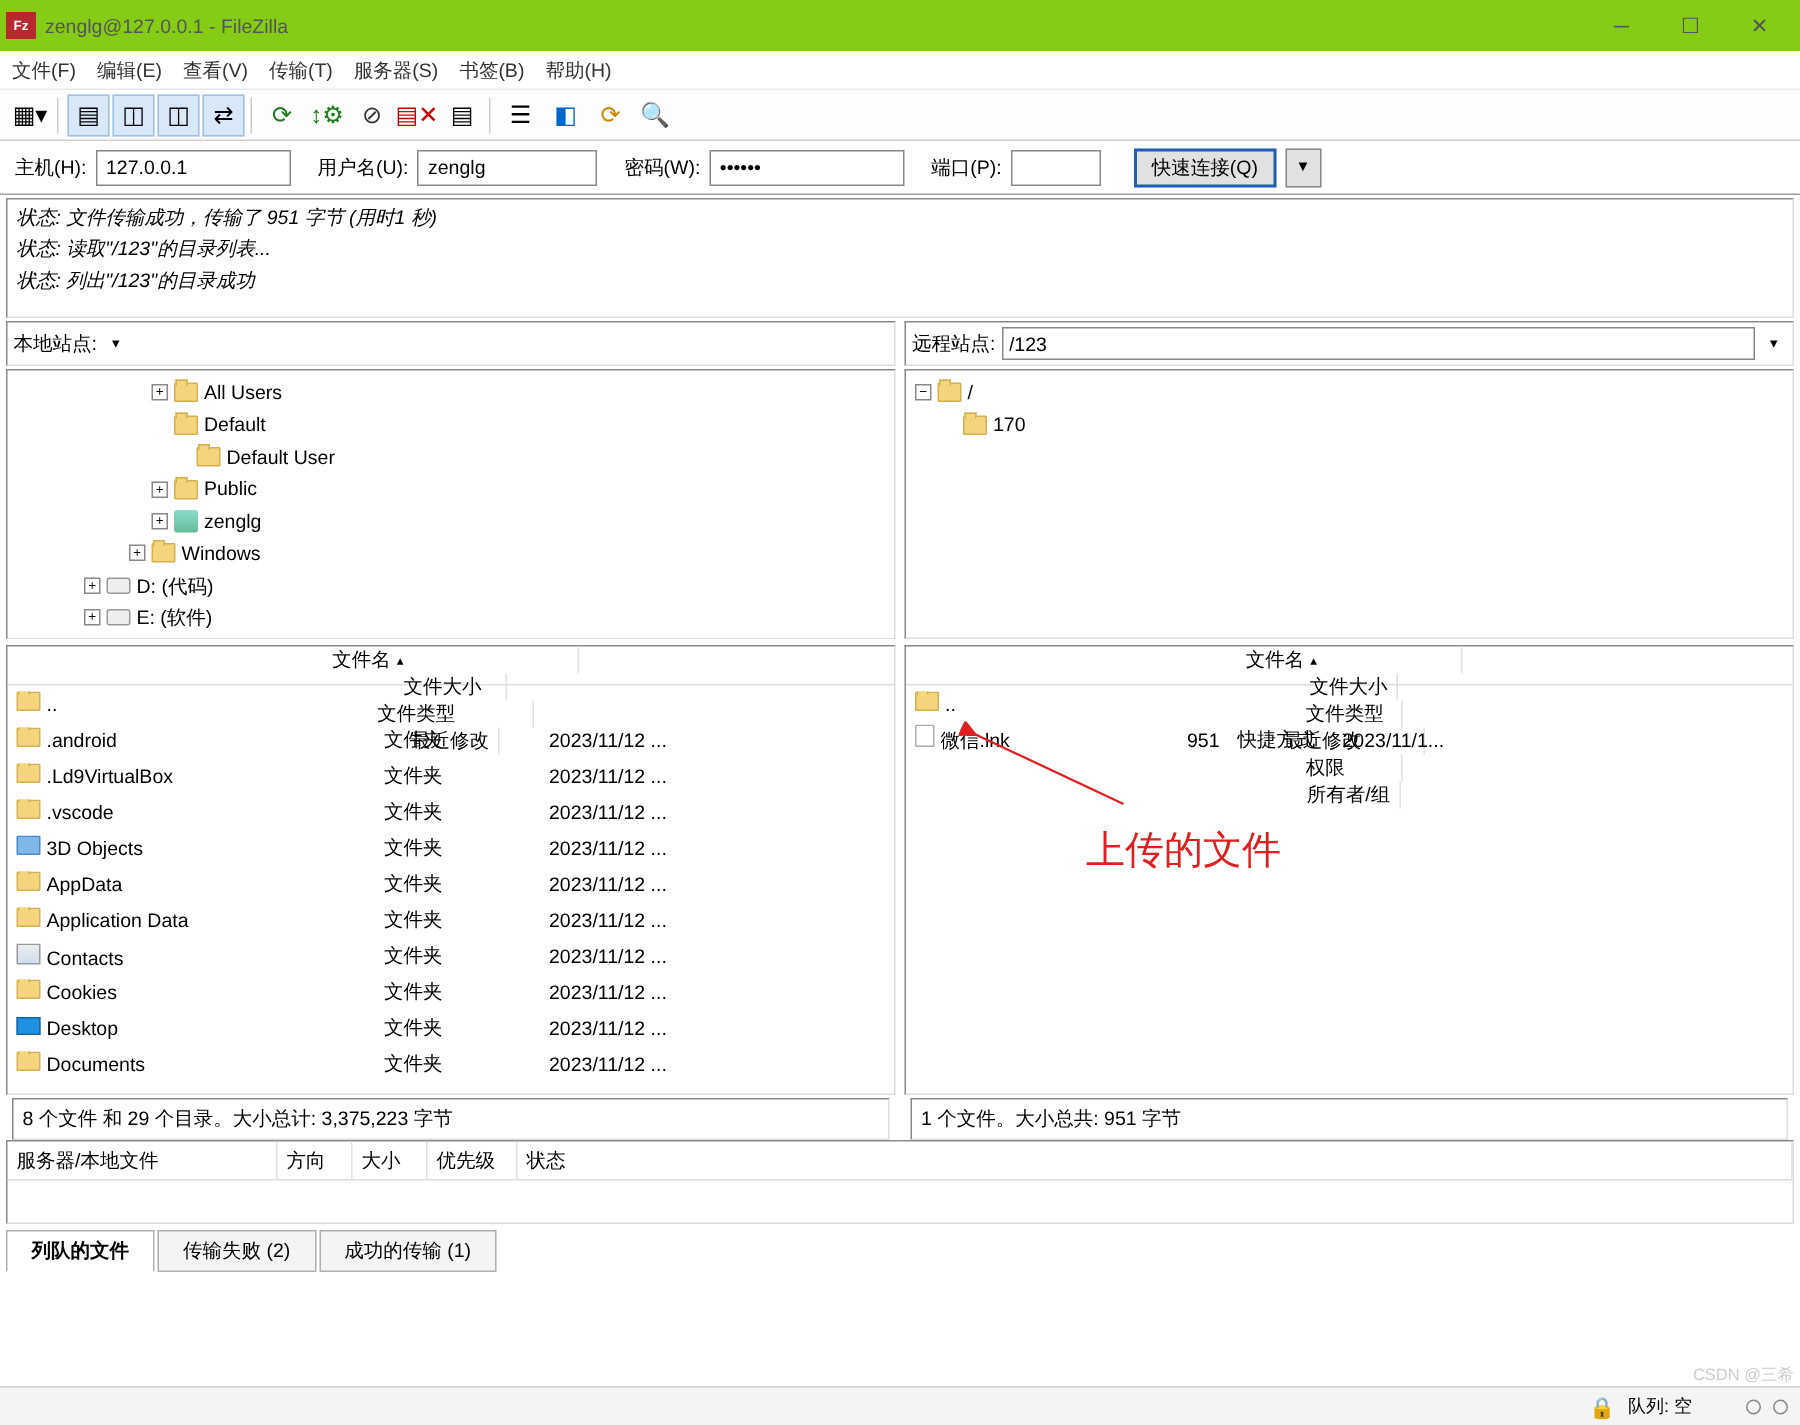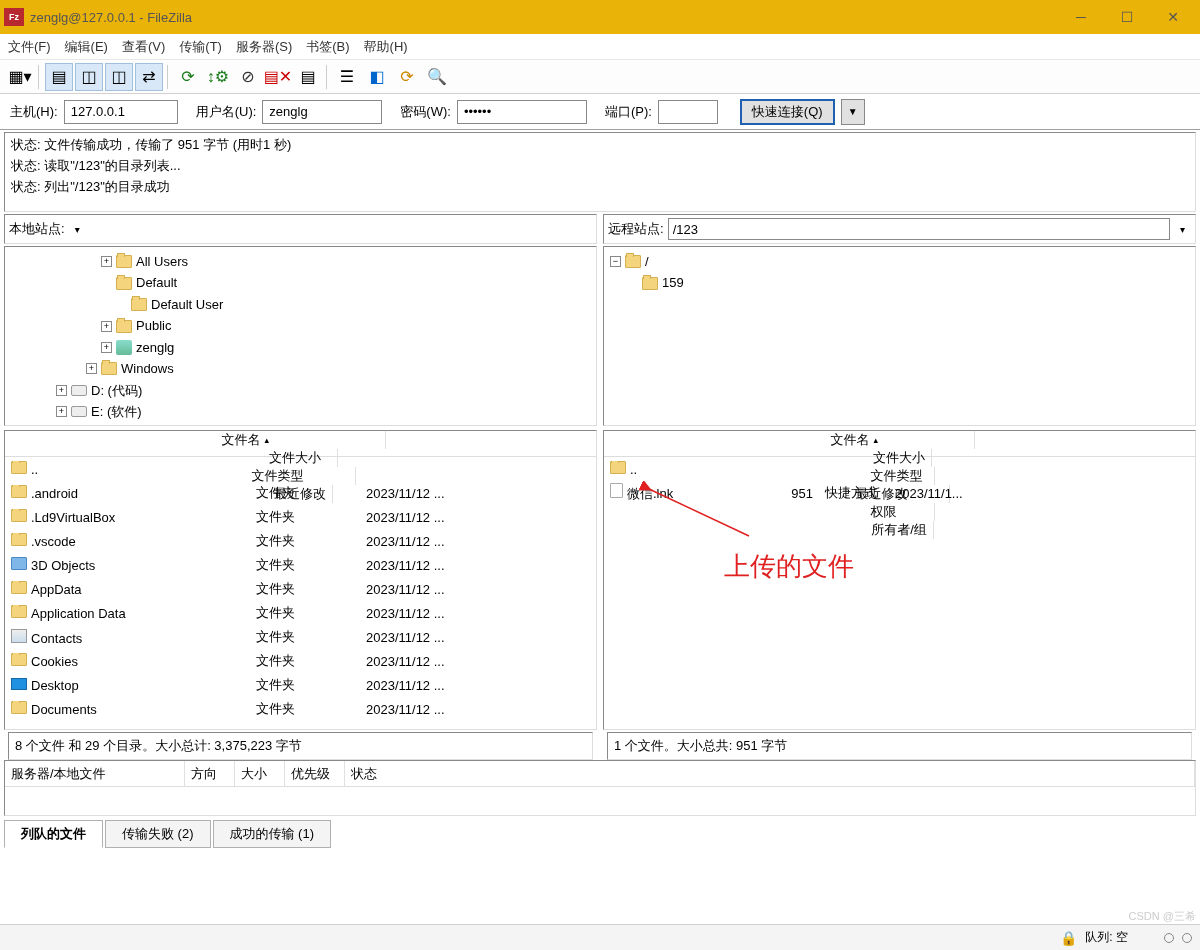--- a/index.html
+++ b/index.html
@@ -1,37 +1,37 @@
 <!DOCTYPE html>
 <html><head>
 <meta charset="utf-8">
 <style>
   * { box-sizing: border-box; }
   body {
     margin: 0; padding: 0; font-family: "Microsoft YaHei", "Segoe UI", Tahoma, sans-serif;
     font-size: 13px; background: #fff; color: #000;
     width: 1200px; height: 950px; overflow: hidden; position: relative;
   }
-  .titlebar { height: 30px; background: #eab308; display: flex; align-items: center; padding: 17px 4px; }
+  .titlebar { height: 30px; background: #84cc16; display: flex; align-items: center; padding: 17px 4px; }
   .app-icon { width: 20px; height: 18px; background: #b8292f; margin-right: 6px; display:flex; align-items:center; justify-content:center; color:#fff; font-size:9px; font-weight:bold; }
   .title-text { flex: 1; font-size: 13px; color: #555; }
   .win-btns { display: flex; }
   .win-btn { width: 46px; height: 28px; display: flex; align-items: center; justify-content: center; color: #555; font-size: 14px; }
   .menubar { height: 26px; display: flex; align-items: center; padding: 0 8px; gap: 14px; color: #333; font-size: 13px; border-bottom: 1px solid #e8e8e8; }
   .menubar span { cursor: default; }
   .toolbar { height: 34px; display: flex; align-items: center; padding: 2px 6px; gap: 2px; background: #fdfdfd; border-bottom: 1px solid #d0d0d0; }
   .tb-btn { width: 28px; height: 28px; display: flex; align-items: center; justify-content: center; border: 1px solid transparent; font-size: 16px; }
   .tb-btn.active { background: #d8e8f8; border: 1px solid #a0c0e0; }
   .tb-sep { width: 3px; height: 24px; border-left: 1px solid #ccc; margin: 0 2px; }
   .quickconnect { height: 36px; display: flex; align-items: center; padding: 4px 10px; gap: 6px; border-bottom: 1px solid #a0a0a0; background:#fff;}
   .qc-label { font-size: 13px; }
   .qc-input { height: 24px; border: 1px solid #888; padding: 0 6px; font-size: 13px; background:#fff;}
   .qc-btn { height: 26px; padding: 0 10px; background: #e1e1e1; border: 2px solid #2060b0; font-size: 13px; cursor:pointer; }
   .qc-dd { width: 24px; height: 26px; background: #e1e1e1; border: 1px solid #888; display:flex; align-items:center; justify-content:center; font-size:10px; }
-  .log-panel { height: 80px; border: 1px inset #ddd; margin: 2px 4px; padding: 2px 6px; overflow-y: scroll; background:#fff; font-size:13px; line-height:1.6;}
+  .log-panel { height: 80px; border: 1px inset #ddd; margin: 2px 4px; padding: 2px 6px; overflow-y: scroll; background:#fff; font-size:13px; line-height:1.6;font-style:italic;}
   .log-line { white-space: nowrap; }
   .sites-row { display: flex; height: 30px; margin: 2px 4px; gap: 6px; }
   .site-box { flex:1; display:flex; align-items:center; border: 1px inset #ddd; background:#fff; padding:0 4px; gap:4px;}
   .site-label { font-size: 13px; white-space:nowrap; }
   .site-path { flex:1; height:22px; border: 1px solid #888; padding: 0 4px; font-size:13px; background:#fff; }
   .site-dd  { font-size:10px; padding:0 6px; }
   .trees-row { display:flex; height: 180px; margin:0 4px; gap:6px; }
   .tree-panel { flex:1; border:1px inset #ddd; background:#fff; overflow:auto; padding:4px 6px; font-size:13px; line-height:1.65;}
   .tree-item { display:flex; align-items:center; white-space:nowrap; }
   .expander { width:11px; height:11px; border:1px solid #888; display:inline-flex; align-items:center; justify-content:center; font-size:9px; line-height:1; margin-right:4px; background:#fff;}
@@ -113,21 +113,21 @@
       <span style="color:#06c">◧</span>
     </div>
   <div class="tb-btn">
       <span style="color:#c80">⟳</span>
     </div>
   <div class="tb-btn">🔍</div>
 </div>
 
 <div class="quickconnect">
   <span class="qc-label">主机(H):</span>
-  <input class="qc-input" style="width: 114px;" value="127.0.0.1">
+  <input class="qc-input" style="width: 130px;" value="127.0.0.1">
   <span style="width:6px"></span>
   <span class="qc-label">用户名(U):</span>
   <input class="qc-input" style="width: 120px;" value="zenglg">
   <span style="width:6px"></span>
   <span class="qc-label">密码(W):</span>
   <input class="qc-input" style="width: 130px;" type="text" value="••••••">
   <span style="width:6px"></span>
   <span class="qc-label">端口(P):</span>
   <input class="qc-input" style="width: 60px;" value="">
   <span style="width:10px"></span>
@@ -197,21 +197,21 @@
       </div>
     </div>
   <div class="tree-panel">
     <div class="tree-item">
       <span class="expander">−</span>
       <span class="ico-folder"></span>
       <span>/</span>
     </div>
     <div class="tree-item" style="padding-left:32px">
       <span class="ico-folder"></span>
-      <span>159</span>
+      <span>170</span>
     </div>
   </div>
 </div>
 
 <div class="lists-row">
 
   <div class="list-panel">
     <div class="list-header">
       <div class="col" style="width:170px">
           <span>文件名</span>

